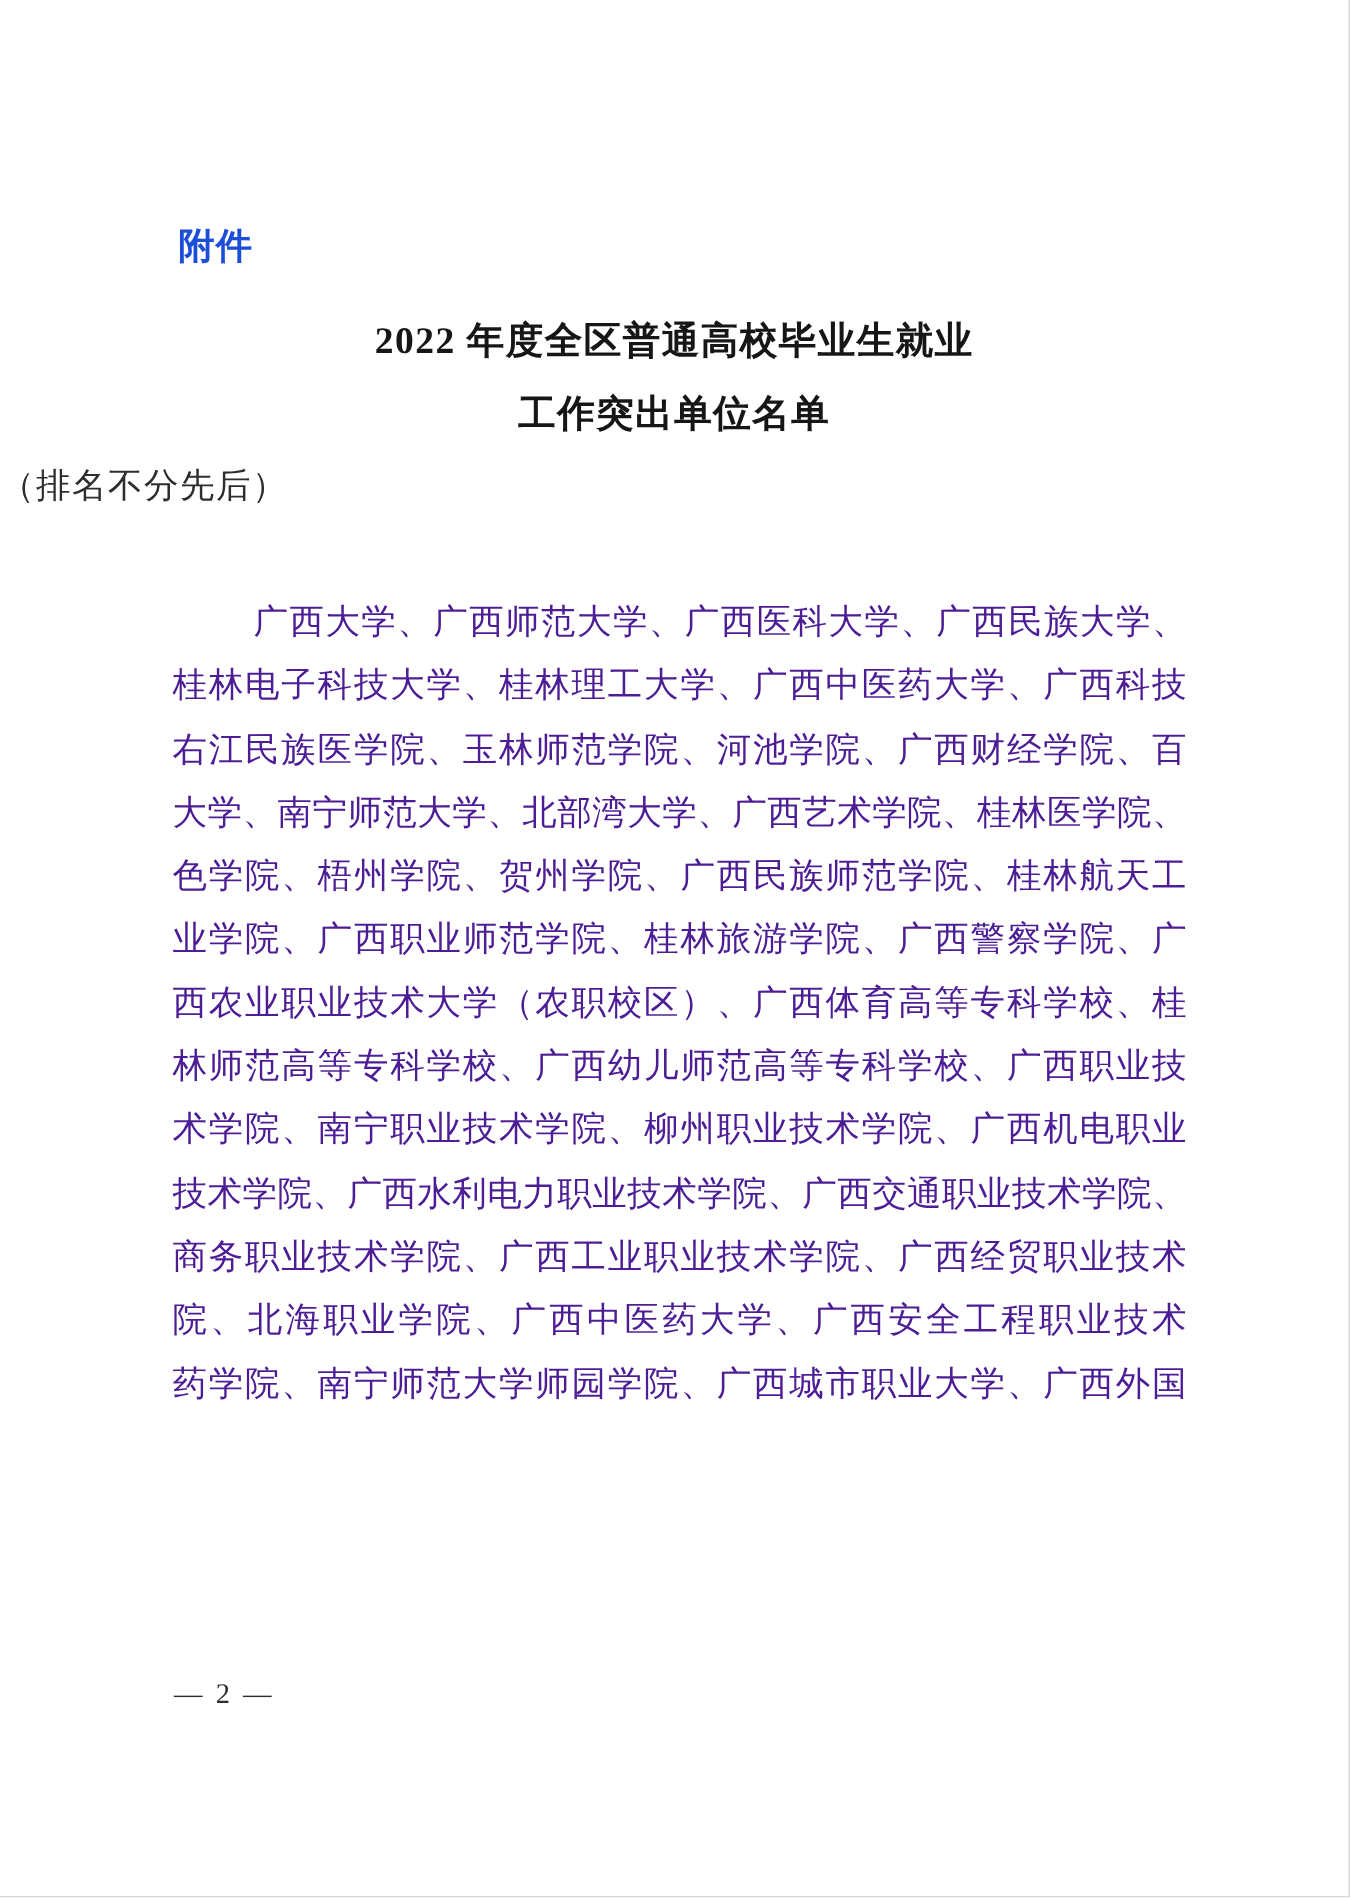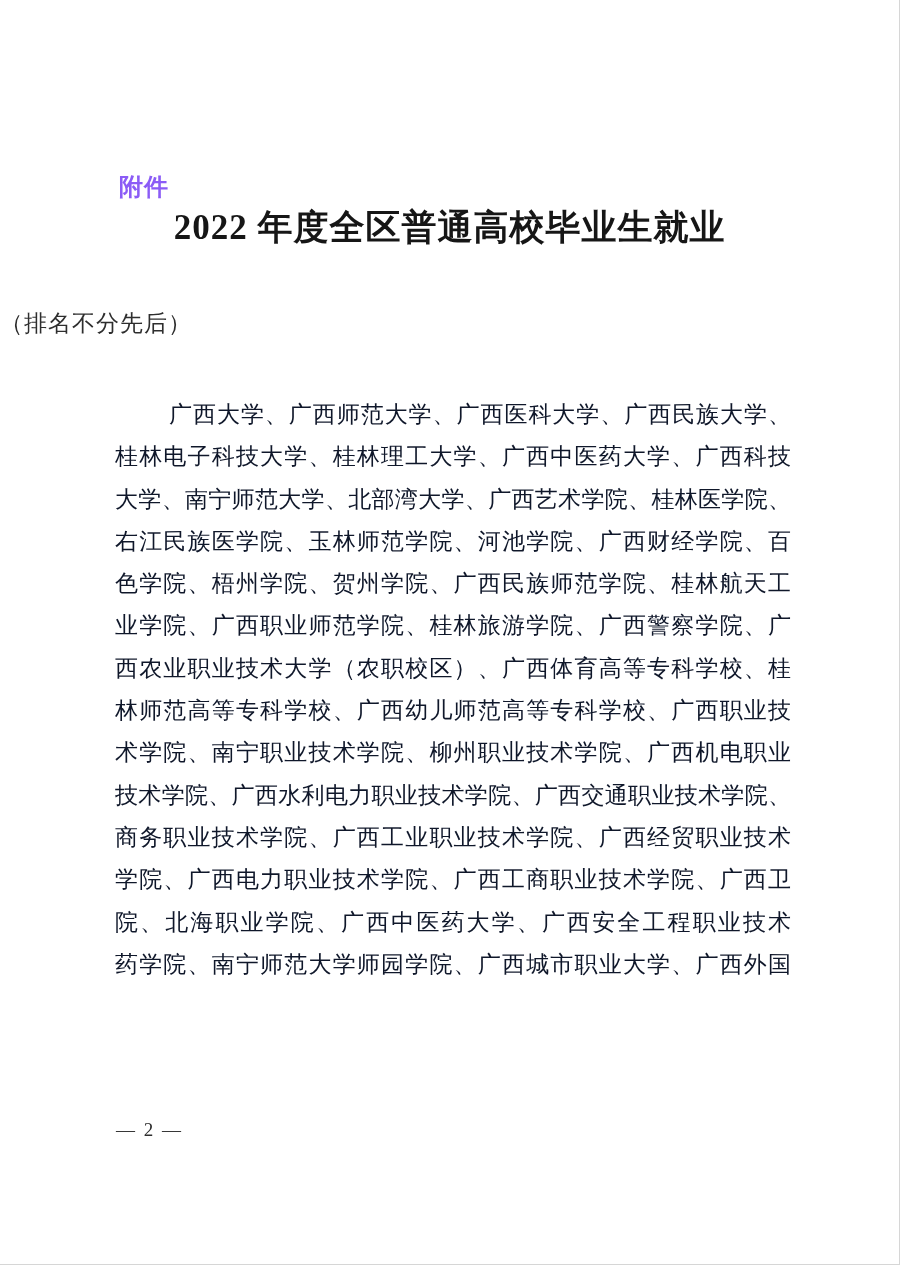--- a/index.html
+++ b/index.html
@@ -15,36 +15,36 @@
     box-sizing: border-box;
     background: #ffffff;
     border-right: 1px solid #d6d6d6;
     border-bottom: 1px solid #d6d6d6;
     color: #333333;
     font-family: "Liberation Serif", "DejaVu Serif", serif;
     overflow: hidden;
   }
   .attachment-label {
     position: absolute;
-    top: 171px;
+    top: 148px;
     left: 119px;
     font-size: 24px;
     font-weight: 600;
-    color: #8b5cf6;
+    color: #1d4ed8;
     font-family: Liberation Sans, sans-serif;
     letter-spacing: 1px;
   }
   .doc-title {
     position: absolute;
     top: 203px;
     left: 0;
     width: 100%;
     margin: 0;
     text-align: center;
-    font-size: 35px;
+    font-size: 25px;
     line-height: 49px;
     font-weight: bold;
     color: #161616;
     letter-spacing: 1px;
   }
   .doc-subtitle {
     position: absolute;
     top: 308px;
     left: 0;
     width: 100%;
@@ -52,21 +52,21 @@
     font-size: 23px;
     color: #2e2e2e;
     letter-spacing: 1px;
   }
   .body-paragraph {
     position: absolute;
     top: 394px;
     left: 115px;
     width: 676px;
     font-size: 23px;
-    color: #0f172a;
+    color: #4c1d95;
   }
   .body-paragraph .line {
     line-height: 42.3px;
     height: 42.3px;
     text-align: justify;
     text-align-last: justify;
     white-space: normal;
     overflow: hidden;
   }
   .body-paragraph .line.first {
@@ -84,36 +84,36 @@
 </style>
 </head>
 <body>
 
 <div class="page">
 
   <div class="attachment-label">附件</div>
 
   <h1 class="doc-title">
     <div>2022 年度全区普通高校毕业生就业</div>
+    <div>工作突出单位名单</div>
   </h1>
 
   <div class="doc-subtitle">（排名不分先后）</div>
 
   <div class="body-paragraph">
       <div class="line first">广西大学、广西师范大学、广西医科大学、广西民族大学、</div>
       <div class="line">桂林电子科技大学、桂林理工大学、广西中医药大学、广西科技</div>
+      <div class="line">右江民族医学院、玉林师范学院、河池学院、广西财经学院、百</div>
       <div class="line">大学、南宁师范大学、北部湾大学、广西艺术学院、桂林医学院、</div>
-      <div class="line">右江民族医学院、玉林师范学院、河池学院、广西财经学院、百</div>
       <div class="line">色学院、梧州学院、贺州学院、广西民族师范学院、桂林航天工</div>
       <div class="line">业学院、广西职业师范学院、桂林旅游学院、广西警察学院、广</div>
       <div class="line">西农业职业技术大学（农职校区）、广西体育高等专科学校、桂</div>
       <div class="line">林师范高等专科学校、广西幼儿师范高等专科学校、广西职业技</div>
       <div class="line">术学院、南宁职业技术学院、柳州职业技术学院、广西机电职业</div>
       <div class="line">技术学院、广西水利电力职业技术学院、广西交通职业技术学院、</div>
       <div class="line">商务职业技术学院、广西工业职业技术学院、广西经贸职业技术</div>
-      <div class="line">学院、广西电力职业技术学院、广西工商职业技术学院、广西卫</div>
       <div class="line">院、北海职业学院、广西中医药大学、广西安全工程职业技术</div>
       <div class="line">药学院、南宁师范大学师园学院、广西城市职业大学、广西外国</div>
     </div>
 
   <div class="page-number">— 2 —</div>
 
 </div>
 
 </body></html>

